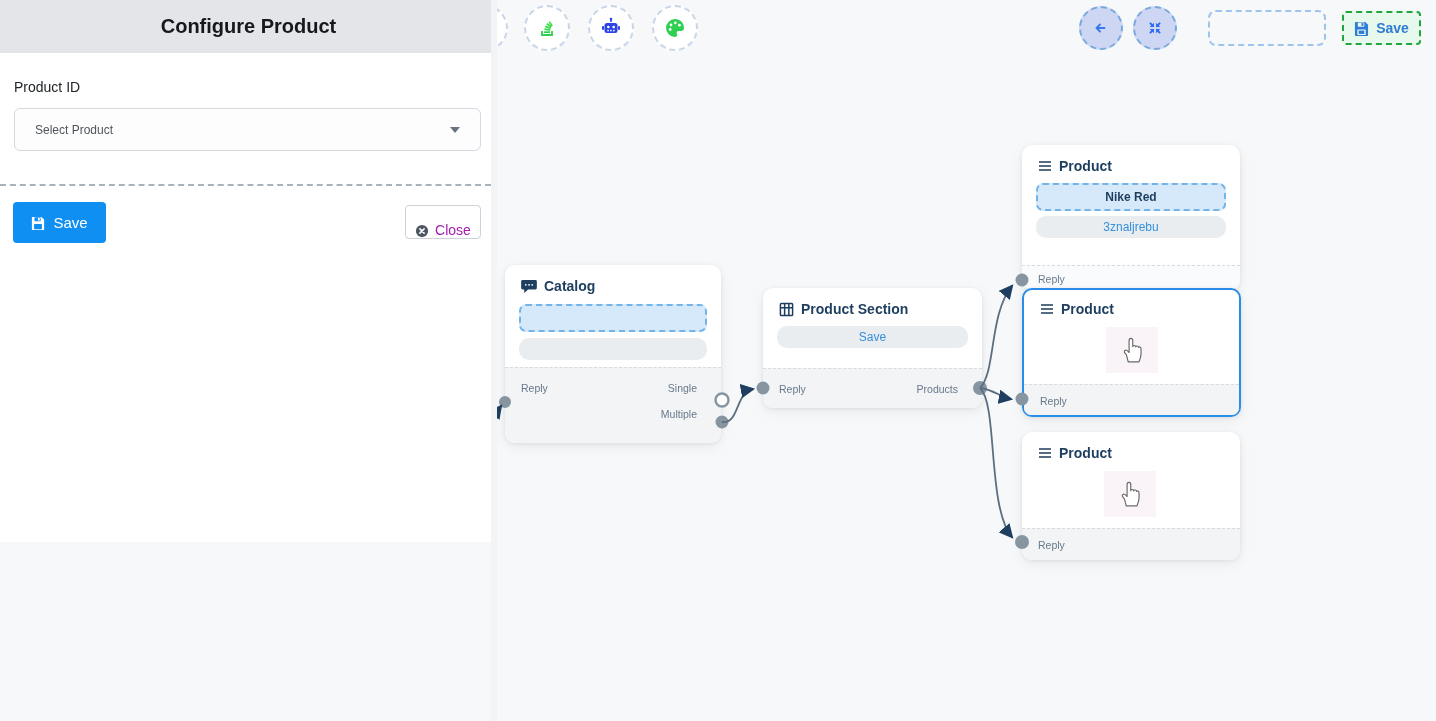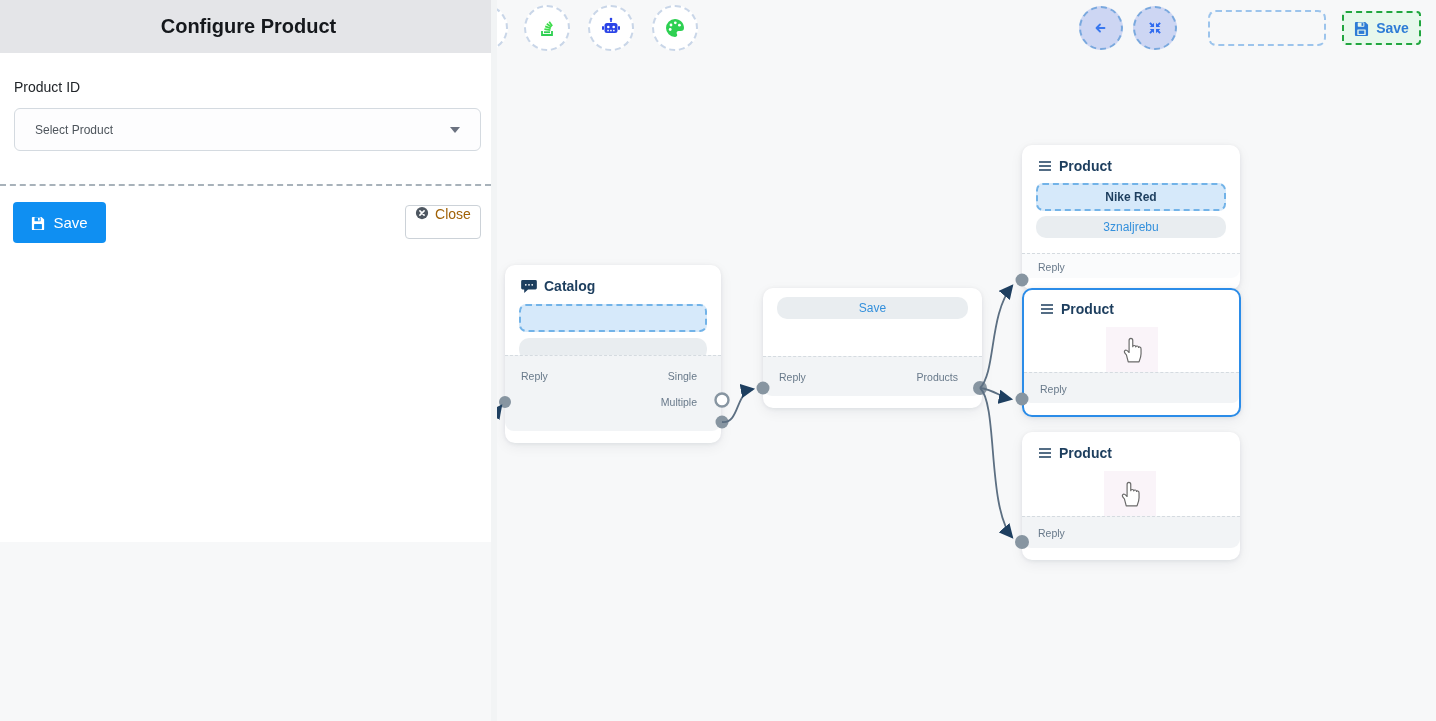--- a/index.html
+++ b/index.html
@@ -24,22 +24,22 @@
   .caret-down { width:0; height:0; border-left:5px solid transparent;
     border-right:5px solid transparent; border-top:6px solid #6b7280; }
   .panel-divider { position:absolute; left:0; top:184px; width:491px;
     border-top:2px dashed #a8b2ba; }
   .panel-actions { position:absolute; left:0; top:202px; width:491px; }
   .btn-save-primary { position:absolute; left:13px; top:0; width:93px; height:41px;
     background:#0f8ff2; border:none; border-radius:4px; color:#fff;
     font-size:15px; display:flex; align-items:center; justify-content:center;
     gap:8px; cursor:pointer; font-family:inherit; }
   .btn-close { position:absolute; left:405px; top:3px; width:76px; height:34px;
-    background:#fff; border:1px solid #ccd2d8; border-radius:4px; color:#a16207;
-    font-size:14px; display:flex; align-items:flex-start; justify-content:center;
+    background:#fff; border:1px solid #ccd2d8; border-radius:4px; color:#a21caf;
+    font-size:14px; display:flex; align-items:flex-end; justify-content:center;
     gap:6px; cursor:pointer; font-family:inherit; }
 
   
   .canvas { position:absolute; left:497px; top:0; width:939px; height:721px;
     background:#f7f8f9; overflow:hidden; }
 
   .tool-circle { position:absolute; width:46px; height:46px; border-radius:50%;
     background:#ffffff; border:2px dashed #c9d6e8; display:flex;
     align-items:center; justify-content:center; cursor:pointer; }
   .nav-circle { position:absolute; width:44px; height:44px; border-radius:50%;
@@ -60,21 +60,21 @@
     cursor:grab; }
   .node.selected { border:2px solid #2b8ce8; }
   .node-header { display:flex; align-items:center; gap:7px;
     padding:13px 4px 0 16px; font-size:14px; font-weight:bold; color:#1d3e5e; }
   .node-field { margin:0 14px; border-radius:10px; display:flex;
     align-items:center; justify-content:center; font-size:12px; }
   .field-blue-dashed { background:#d6e9fa; border:2px dashed #72b3e8;
     border-radius:7px; height:28px; color:#1d3e5e; font-weight:bold;
     cursor:pointer; }
   .field-gray { background:#e9edf0; height:22px; color:#3490dc; cursor:pointer; }
-  .node-footer { position:absolute; left:0; right:0; bottom:12px;
+  .node-footer { position:absolute; left:0; right:0; bottom:0;
     background:#f2f4f6; border-top:1px dashed #d5dbe0;
     border-radius:0 0 9px 9px; font-size:10.5px; color:#68798a; }
   .node-footer.lighter { background:#fafbfc; }
   .footer-row { display:flex; align-items:center; justify-content:space-between;
     padding:0 24px 0 16px; }
   .port-label { font-size:10.5px; color:#68798a; }
 
   .edges-layer { position:absolute; left:0; top:0; width:939px; height:721px;
     pointer-events:none; z-index:10; }
 
@@ -214,20 +214,29 @@
         <span class="port-label">Reply</span>
         <span class="port-label">Single</span>
       </div>
       <div class="footer-row" style="height:24px; justify-content:flex-end;">
         <span class="port-label">Multiple</span>
       </div>
     </div>
   </div>
 
   <div class="node" style="left:266px; top:288px; width:219px; height:120px;">
+    <div class="node-header">
+      <span style="display:flex;">
+        <svg width="15" height="15" viewBox="0 0 16 16" fill="none" stroke="#1d3e5e" stroke-width="1.6">
+            <rect x="1.5" y="1.5" width="13" height="13" rx="1"></rect>
+            <path d="M1.5 6.2 h13 M6 1.5 v13 M10.5 1.5 v13"></path>
+          </svg>
+      </span>
+      <span>Product Section</span>
+    </div>
     <div class="node-field field-gray" style="margin-top:9px;">
       <span>Save</span>
     </div>
     <div class="node-footer" style="height:40px;">
       <div class="footer-row" style="height:40px;">
         <span class="port-label">Reply</span>
         <span class="port-label">Products</span>
       </div>
     </div>
   </div>

